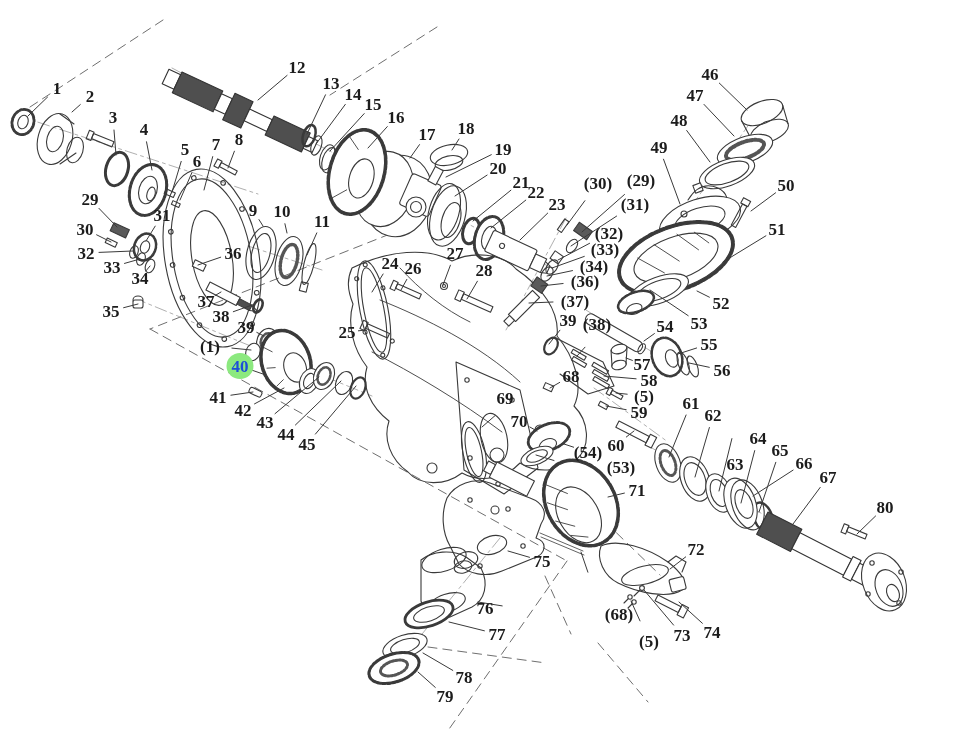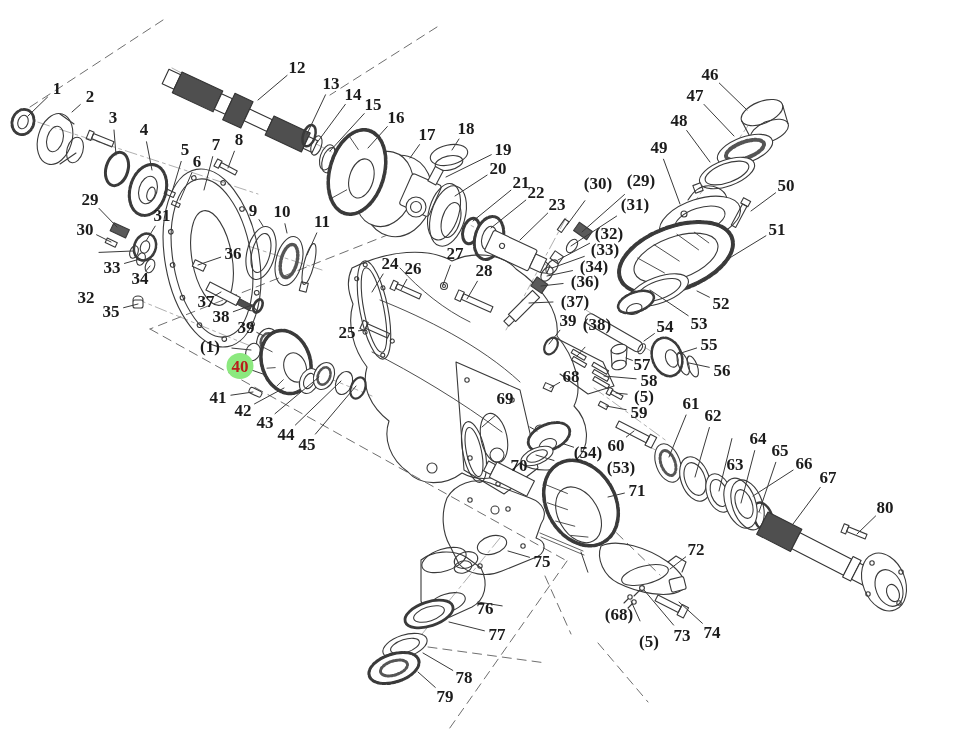--- a/index.html
+++ b/index.html
@@ -3,21 +3,21 @@
 <meta charset="utf-8">
 <style>
   html,body{margin:0;padding:0;background:#fff;}
   #stage{position:relative;width:970px;height:732px;background:#fff;overflow:hidden;
          font-family:"Liberation Serif",serif;}
   #diagram-svg{position:absolute;left:0;top:0;}
   #labels-layer{position:absolute;left:0;top:0;width:100%;height:100%;pointer-events:none;}
   .plabel{position:absolute;transform:translate(-50%,-50%);font-weight:bold;font-size:17px;
           color:#1c1c1c;white-space:nowrap;line-height:1;pointer-events:auto;cursor:default;}
   .plabel.hl{width:27px;height:26px;display:flex;align-items:center;justify-content:center;
-             border-radius:50%;color:#b91c1c;}
+             border-radius:50%;color:#1d4ed8;}
 </style>
 </head>
 <body>
 
 <div id="stage">
   <svg id="diagram-svg" width="970" height="732" viewBox="0 0 970 732">
     <g id="art" stroke="#3a3a3a" fill="none" stroke-width="1.1" stroke-linecap="round" stroke-linejoin="round">
 
       <g stroke="#6f6f6f" stroke-dasharray="9 6" stroke-width="1">
         <path d="M163,20 30,107"></path>
@@ -590,21 +590,21 @@
       <div class="plabel" style="left: 536px; top: 192px;">22</div>
       <div class="plabel" style="left: 557px; top: 204px;">23</div>
       <div class="plabel" style="left: 390px; top: 263px;">24</div>
       <div class="plabel" style="left: 347px; top: 332px;">25</div>
       <div class="plabel" style="left: 413px; top: 268px;">26</div>
       <div class="plabel" style="left: 455px; top: 253px;">27</div>
       <div class="plabel" style="left: 484px; top: 270px;">28</div>
       <div class="plabel" style="left: 90px; top: 199px;">29</div>
       <div class="plabel" style="left: 85px; top: 229px;">30</div>
       <div class="plabel" style="left: 162px; top: 215px;">31</div>
-      <div class="plabel" style="left: 86px; top: 253px; margin-top: 44px;">32</div>
+      <div class="plabel" style="left: 86px; top: 253px;">32</div>
       <div class="plabel" style="left: 112px; top: 267px;">33</div>
       <div class="plabel" style="left: 140px; top: 278px;">34</div>
       <div class="plabel" style="left: 111px; top: 311px;">35</div>
       <div class="plabel" style="left: 233px; top: 253px;">36</div>
       <div class="plabel" style="left: 206px; top: 301px;">37</div>
       <div class="plabel" style="left: 221px; top: 316px;">38</div>
       <div class="plabel" style="left: 246px; top: 327px;">39</div>
       <div class="plabel" style="left: 210px; top: 346px;">(1)</div>
       <div class="plabel hl" style="left: 240px; top: 366px; background: rgb(140, 233, 127);">40</div>
       <div class="plabel" style="left: 218px; top: 397px;">41</div>
@@ -640,21 +640,21 @@
       <div class="plabel" style="left: 616px; top: 445px;">60</div>
       <div class="plabel" style="left: 691px; top: 403px;">61</div>
       <div class="plabel" style="left: 713px; top: 415px;">62</div>
       <div class="plabel" style="left: 735px; top: 426px; margin-top: 38px;">63</div>
       <div class="plabel" style="left: 758px; top: 438px;">64</div>
       <div class="plabel" style="left: 780px; top: 450px;">65</div>
       <div class="plabel" style="left: 804px; top: 463px;">66</div>
       <div class="plabel" style="left: 828px; top: 477px;">67</div>
       <div class="plabel" style="left: 571px; top: 376px;">68</div>
       <div class="plabel" style="left: 505px; top: 398px;">69</div>
-      <div class="plabel" style="left: 519px; top: 421px; margin-top: 44px;">70</div>
+      <div class="plabel" style="left: 519px; top: 421px;">70</div>
       <div class="plabel" style="left: 588px; top: 452px;">(54)</div>
       <div class="plabel" style="left: 575px; top: 467px; margin-left: 46px;">(53)</div>
       <div class="plabel" style="left: 637px; top: 490px;">71</div>
       <div class="plabel" style="left: 696px; top: 549px;">72</div>
       <div class="plabel" style="left: 682px; top: 635px;">73</div>
       <div class="plabel" style="left: 712px; top: 632px;">74</div>
       <div class="plabel" style="left: 595px; top: 614px; margin-left: 24px;">(68)</div>
       <div class="plabel" style="left: 649px; top: 641px;">(5)</div>
       <div class="plabel" style="left: 542px; top: 561px;">75</div>
       <div class="plabel" style="left: 485px; top: 608px;">76</div>

